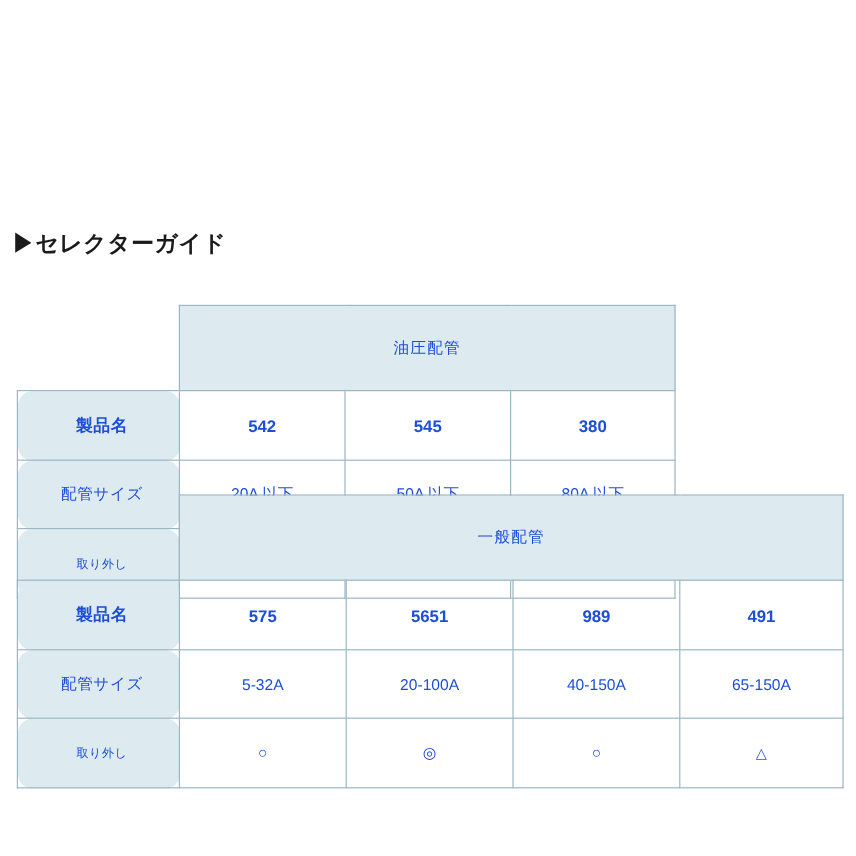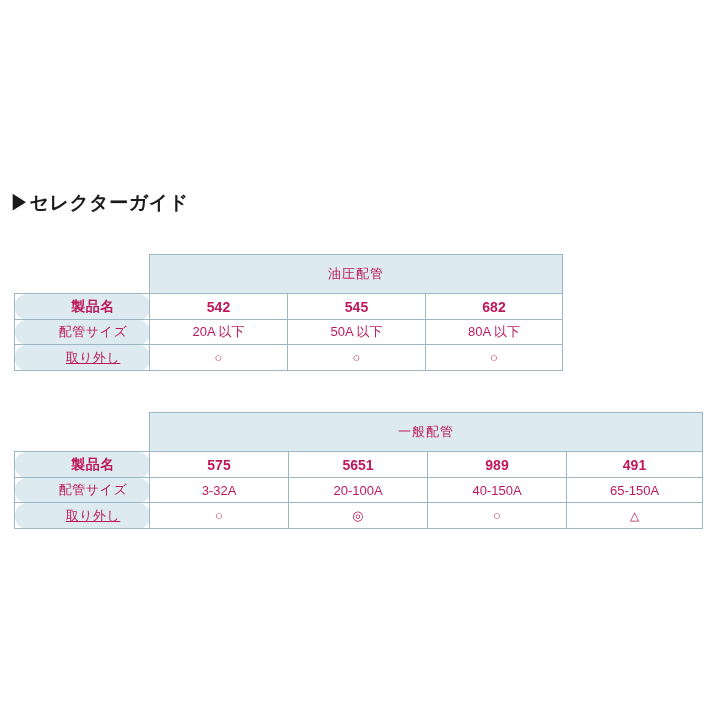--- a/index.html
+++ b/index.html
@@ -35,22 +35,22 @@
   .guide-table {
     position: absolute;
     border-collapse: collapse;
     table-layout: fixed;
   }
   .guide-table td {
     border: 1px solid #9bb7c4;
     font-size: 13px;
     text-align: center;
     vertical-align: middle;
-    color: #be185d;
-    padding: 0;
+    color: #1d4ed8;
+    padding: 16px;
   }
   .head-label {
     background: #ddeaf0;
     text-align: left;
     padding-left: 22px !important;
     font-size: 13.5px;
     color: #1b1b1b;
     letter-spacing: 0.5px;
     border-radius: 12px;
   }
@@ -68,22 +68,21 @@
     height: 25px;
     font-weight: bold;
     font-size: 14px;
   }
   .size-row td {
     height: 24px;
     font-size: 13px;
   }
   .mark-row td {
     height: 25px;
-    font-size: 13px;
-    text-decoration: underline;
+    font-size: 10px;
   }
   .mark {
     font-size: 13px;
     line-height: 1;
     display: inline-block;
   }
   .mark-circle::before { content: "\25CB"; }
   .mark-double::before { content: "\25CE"; }
   .mark-tri::before { content: "\25B3"; font-size: 12px; }
 
@@ -124,21 +123,21 @@
     </colgroup>
     <tbody>
       <tr>
         <td class="blank-cell"></td>
         <td class="group-head" colspan="3">油圧配管</td>
       </tr>
       <tr class="name-row">
         <td class="head-label">製品名</td>
         <td>542</td>
         <td>545</td>
-        <td>682</td>
+        <td>380</td>
       </tr>
       <tr class="size-row">
         <td class="head-label">配管サイズ</td>
         <td>20A 以下</td>
         <td>50A 以下</td>
         <td>80A 以下</td>
       </tr>
       <tr class="mark-row">
         <td class="head-label">取り外し</td>
         <td><span class="mark mark-circle"></span></td>
@@ -163,21 +162,21 @@
       </tr>
       <tr class="name-row">
         <td class="head-label">製品名</td>
         <td>575</td>
         <td>5651</td>
         <td>989</td>
         <td>491</td>
       </tr>
       <tr class="size-row">
         <td class="head-label">配管サイズ</td>
-        <td>3-32A</td>
+        <td>5-32A</td>
         <td>20-100A</td>
         <td>40-150A</td>
         <td>65-150A</td>
       </tr>
       <tr class="mark-row">
         <td class="head-label">取り外し</td>
         <td><span class="mark mark-circle"></span></td>
         <td><span class="mark mark-double"></span></td>
         <td><span class="mark mark-circle"></span></td>
         <td><span class="mark mark-tri"></span></td>

